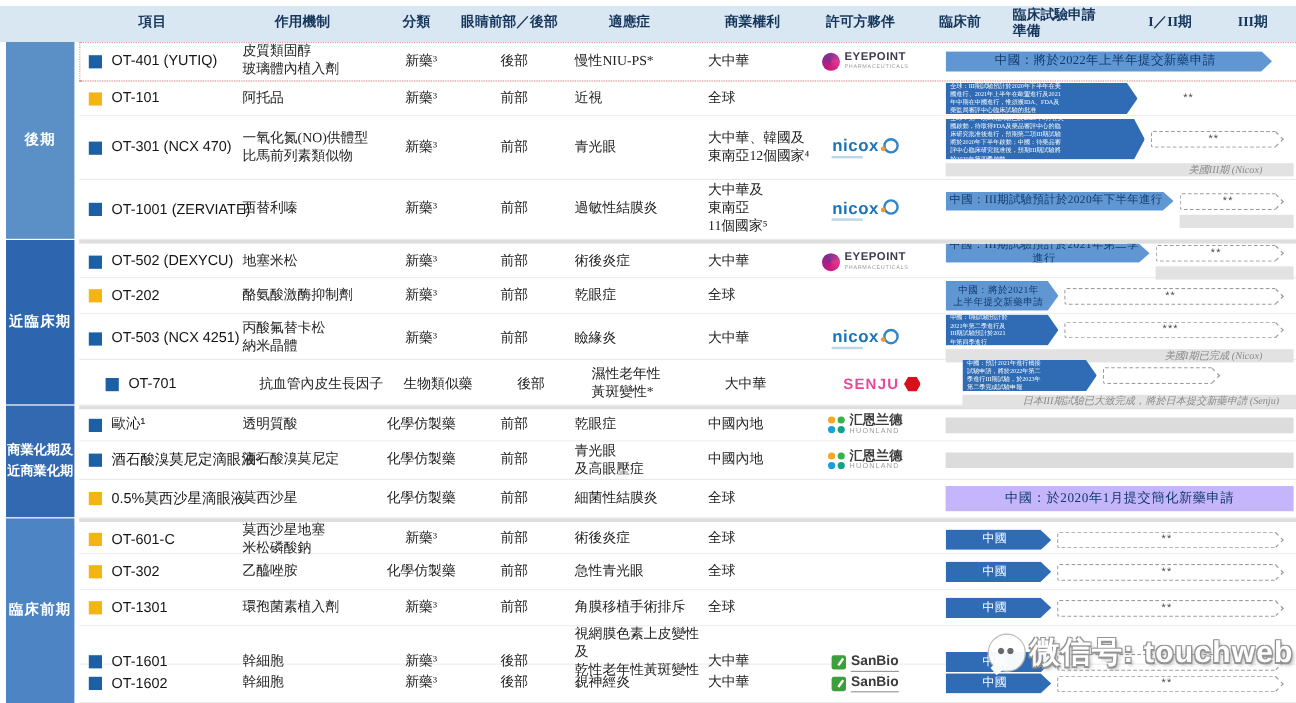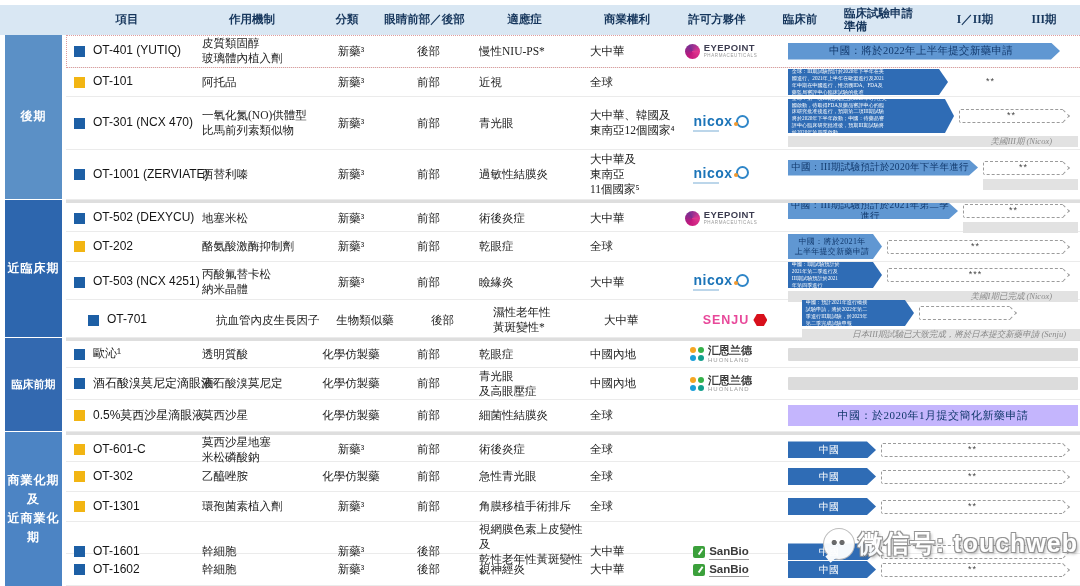--- a/index.html
+++ b/index.html
@@ -115,23 +115,23 @@
     <div class="hcell">臨床前</div>
     <div class="hcell">臨床試驗申請
 準備</div>
     <div class="hcell">I／II期</div>
     <div class="hcell">III期</div>
   </div>
 
   <div class="sidebar">
     <div class="sgroup">後期</div>
     <div class="sgroup">近臨床期</div>
-    <div class="sgroup">臨床前期</div>
     <div class="sgroup">商業化期及
 近商業化期</div>
+    <div class="sgroup">臨床前期</div>
   </div>
 
   <div class="rows" id="rows">
       <div class="row hl" style="height: 33px;">
         <div class="cell c-project"><span class="marker blue"></span><span class="pname">OT-401 (YUTIQ)</span></div>
         <div class="cell c-mech">皮質類固醇
 玻璃體內植入劑</div>
         <div class="cell c-cat">新藥³</div>
         <div class="cell c-seg">後部</div>
         <div class="cell c-ind">慢性NIU-PS*</div>

